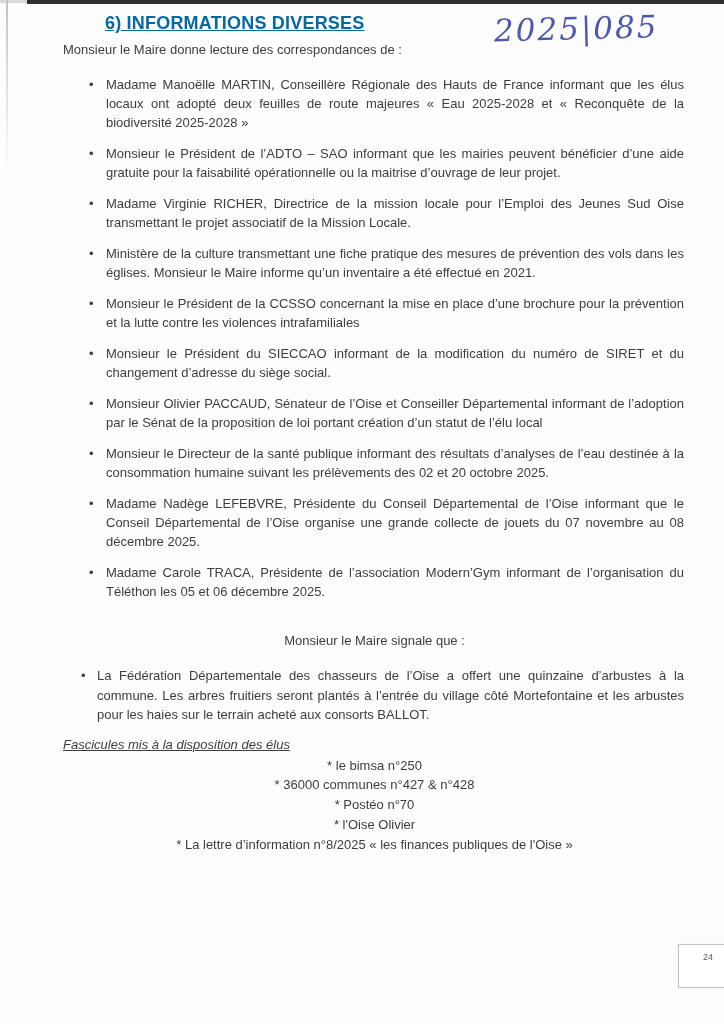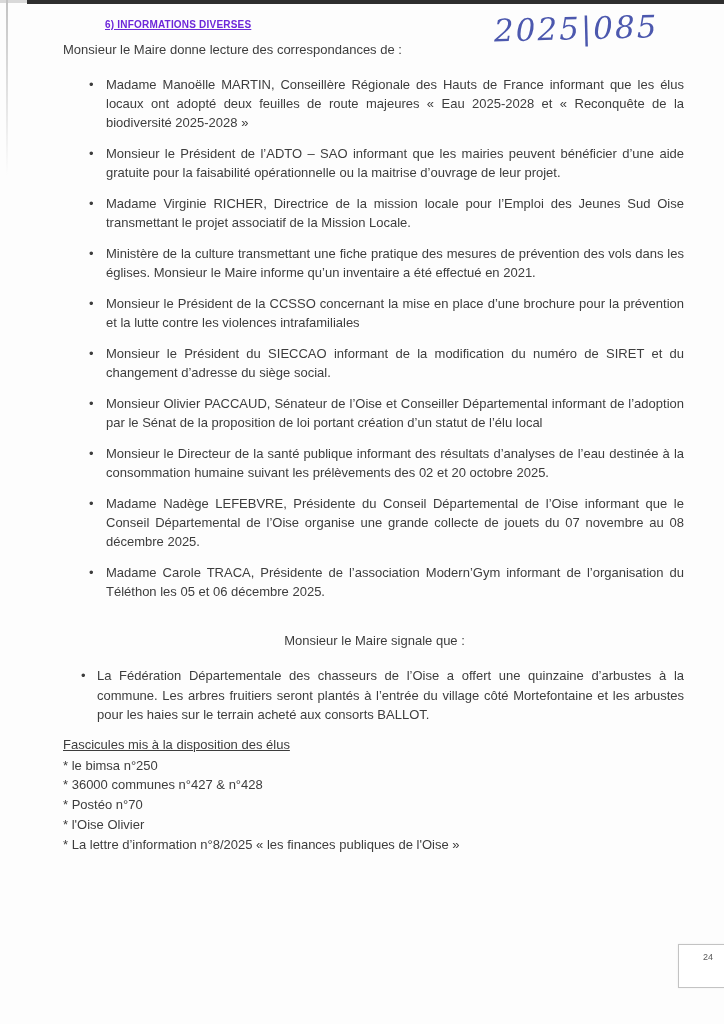--- a/index.html
+++ b/index.html
@@ -33,24 +33,24 @@
     letter-spacing: 2px;
     white-space: nowrap;
   }
   .content {
     position: absolute; top: 14px; left: 63px; width: 623px;
     font-size: 13px; line-height: 19px;
   }
   .title {
     display: inline-block;
     margin-left: 42px;
-    font-size: 10px;
+    font-size: 18px;
     font-weight: bold;
     text-decoration: underline;
-    color: #6d28d9;
+    color: #0369a1;
     letter-spacing: 0.2px;
   }
   .intro { margin-top: 6px; }
   ul.corr-list { list-style: none; margin-top: 16px; }
   ul.corr-list li {
     position: relative;
     padding-left: 43px;
     padding-right: 2px;
     margin-bottom: 12px;
     text-align: justify;
@@ -71,22 +71,23 @@
     line-height: 19.5px;
   }
   ul.ann-list li::before {
     content: "\2022";
     position: absolute; left: 18px; top: 0;
     color: #3d3d3d;
   }
   .fasc-heading {
     margin-top: 10px;
     text-decoration: underline;
+    font-style: italic;
   }
-  ul.fasc-list { list-style: none; margin-top: 2px; }
+  ul.fasc-list { list-style: none; margin-top: 2px; text-align: center; }
   ul.fasc-list li { line-height: 19.8px; }
   .page-box {
     position: absolute; right: -6px; top: 944px;
     width: 52px; height: 44px;
     background: #ffffff;
     border: 1px solid #c3c3c3;
     box-shadow: 0 0 2px rgba(0,0,0,0.07);
     font-size: 9px; color: #5a5a5a;
     text-align: right;
     padding: 7px 16px 0 0;

